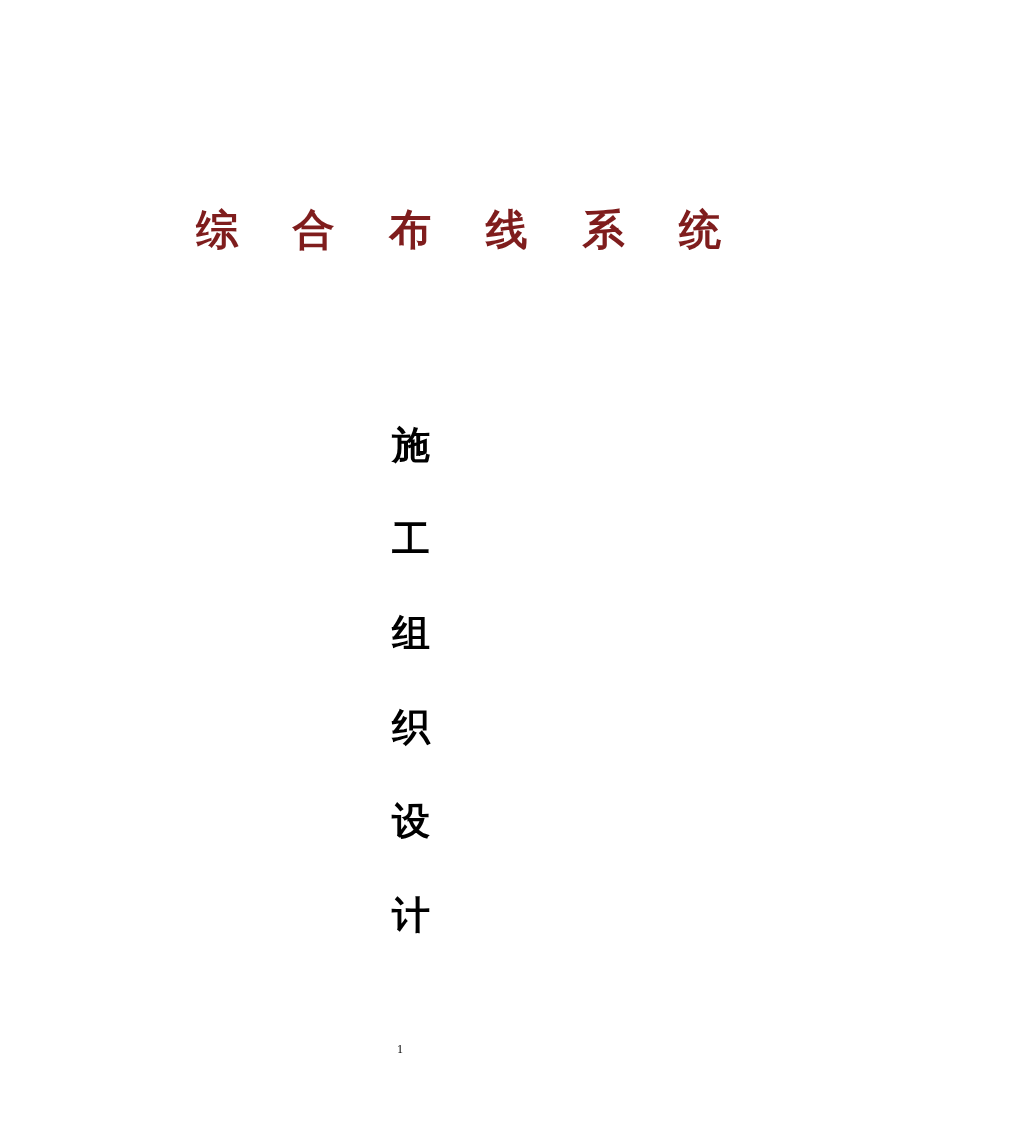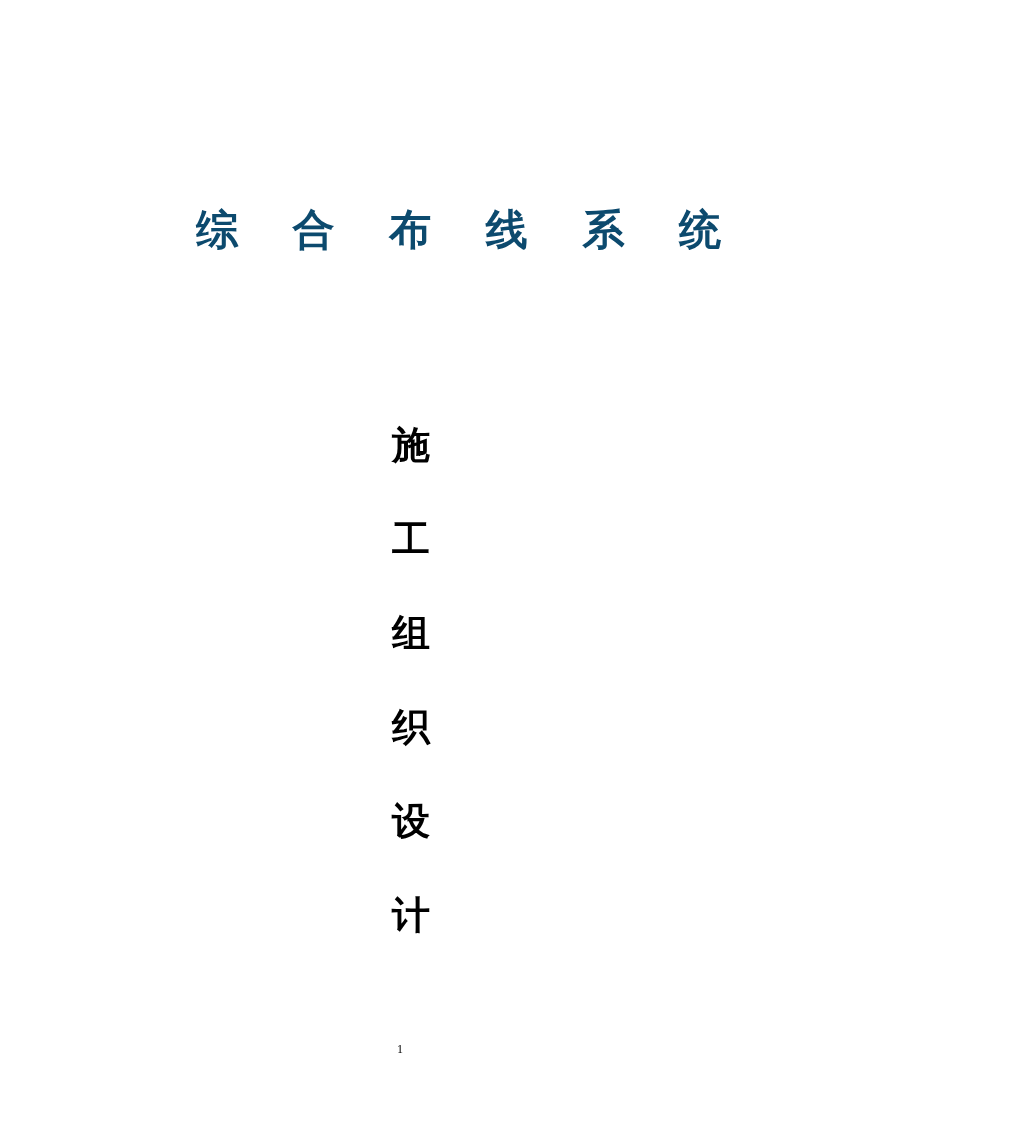--- a/index.html
+++ b/index.html
@@ -23,21 +23,21 @@
     position: absolute;
     left: 196px;
     top: 205px;
     width: 640px;
     font-family: "DejaVu Serif", serif;
     font-size: 42px;
     font-weight: bold;
     letter-spacing: 20px;
     line-height: 1.2;
     white-space: nowrap;
-    color: #0c4a6e;
+    color: #7f1d1d;
   }
   .vertical-title {
     position: absolute;
     left: 376px;
     top: 398px;
     width: 70px;
     display: flex;
     flex-direction: column;
     align-items: center;
   }

